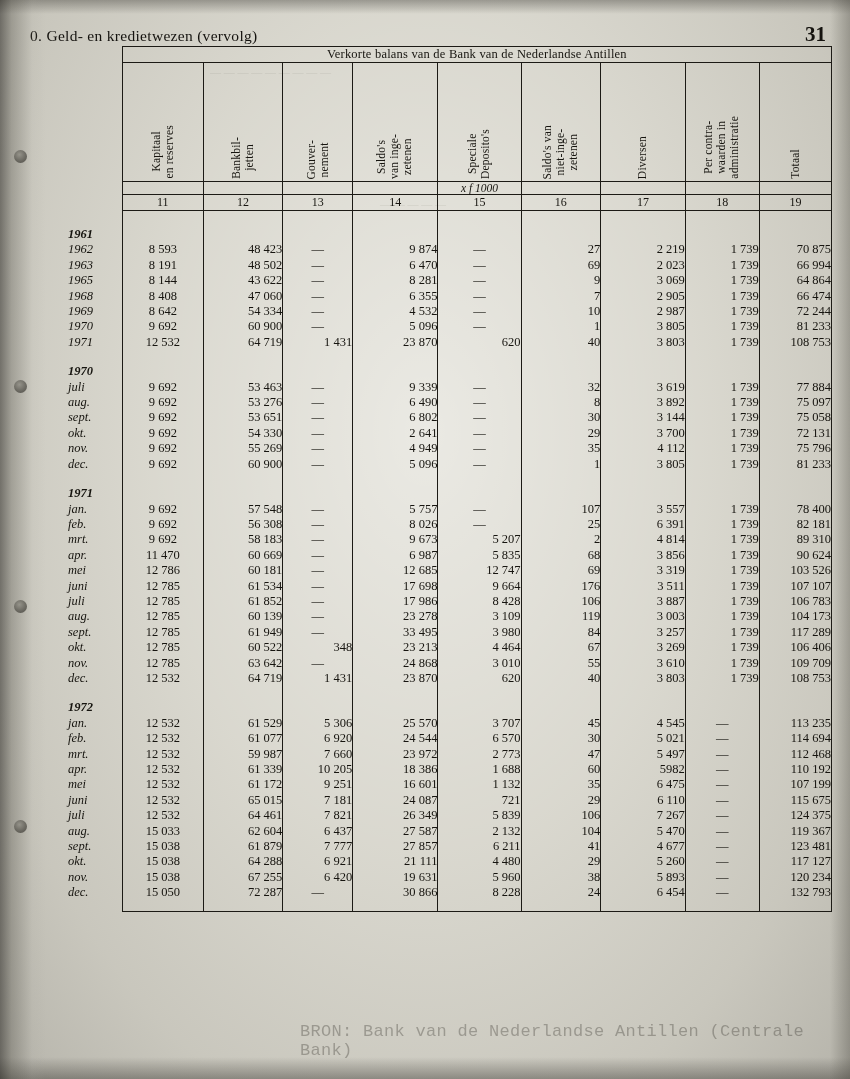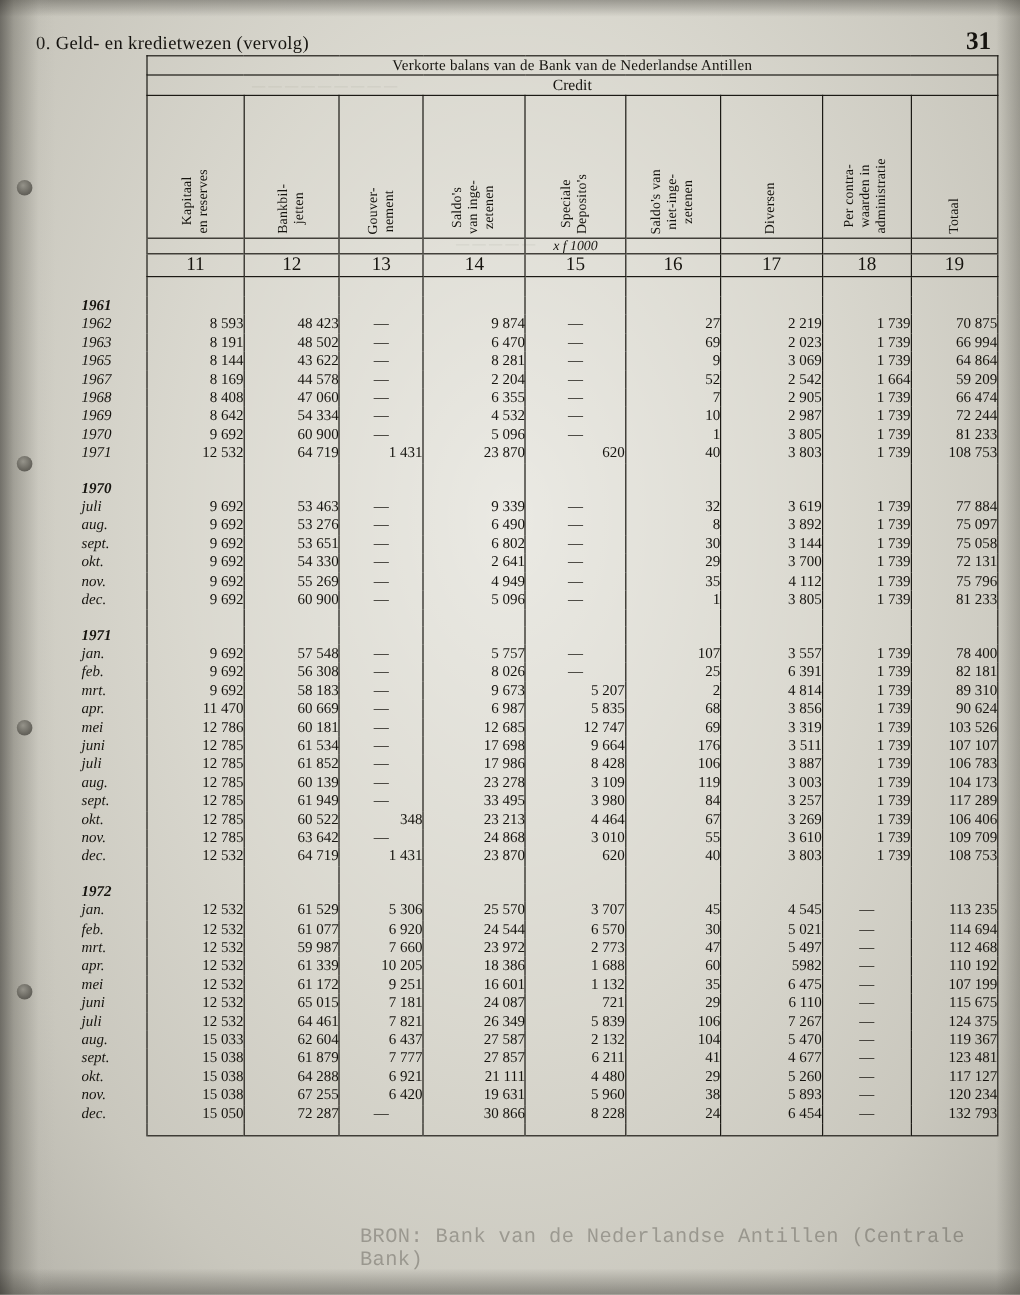--- a/index.html
+++ b/index.html
@@ -147,39 +147,39 @@
     padding: 1px 0 2px 0;
     border-left: 0.8px solid #1c1a15;
     border-top: 0.8px solid #1c1a15;
   }
   .unit-row td.first { border-left: 1.2px solid #1c1a15; }
   .unit-row td.last  { border-right: 1.2px solid #1c1a15; }
   .unit-row td.blank { border-top: none; }
 
   .numhead-row td {
     text-align: center;
-    font-size: 16px;
+    font-size: 12px;
     padding: 2px 0 3px 0;
     border-left: 0.8px solid #1c1a15;
     border-top: 0.8px solid #1c1a15;
     border-bottom: 1.2px solid #1c1a15;
   }
   .numhead-row td.first { border-left: 1.2px solid #1c1a15; }
   .numhead-row td.last  { border-right: 1.2px solid #1c1a15; }
 
   .body-row td {
     font-size: 12.5px;
     text-align: right;
     padding: 0.2px 9px 0.2px 0;
     height: 15.4px;
     line-height: 15.4px;
     border-left: 0.8px solid #1c1a15;
     white-space: nowrap;
   }
-  .body-row td.first { border-left: 1.2px solid #1c1a15; }
+  .body-row td.first { border-left: 1.2px solid #1c1a15; text-align: center; }
   .body-row td.last  { border-right: 1.2px solid #1c1a15; }
   .body-row td.label {
     text-align: left;
     font-style: italic;
     font-size: 12.5px;
     padding-left: 6px;
     border-left: none;
   }
   .body-row td.dash { text-align: center; padding-right: 0; }
   .spacer-row td {
@@ -250,24 +250,20 @@
         <col style="width:86px">
         <col style="width:82px">
         <col style="width:88px">
         <col style="width:76px">
         <col style="width:74px">
       </colgroup>
       <tbody id="table-body">
           <tr>
             <td style="border-top: none;"></td>
             <td class="title-cell" colspan="9">Verkorte balans van de Bank van de Nederlandse Antillen</td>
-          </tr>
-          <tr>
-            <td></td>
-            <td class="credit-cell" colspan="9">Credit</td>
           </tr>
           <tr class="colhead-row">
             <td style="border-left: none;"></td>
             <td class="first"><span class="vert">Kapitaal
 en reserves</span></td>
             <td class=""><span class="vert">Bankbil-
 jetten</span></td>
             <td class=""><span class="vert">Gouver-
 nement</span></td>
             <td class=""><span class="vert">Saldo's
@@ -362,32 +358,20 @@
             <td>43 622</td>
             <td class=" dash">—</td>
             <td>8 281</td>
             <td class=" dash">—</td>
             <td>9</td>
             <td>3 069</td>
             <td>1 739</td>
             <td class=" last">64 864</td>
           </tr>
           <tr class="body-row">
-            <td class="label">1967</td>
-            <td class="first">8 169</td>
-            <td>44 578</td>
-            <td class=" dash">—</td>
-            <td>2 204</td>
-            <td class=" dash">—</td>
-            <td>52</td>
-            <td>2 542</td>
-            <td>1 664</td>
-            <td class=" last">59 209</td>
-          </tr>
-          <tr class="body-row">
             <td class="label">1968</td>
             <td class="first">8 408</td>
             <td>47 060</td>
             <td class=" dash">—</td>
             <td>6 355</td>
             <td class=" dash">—</td>
             <td>7</td>
             <td>2 905</td>
             <td>1 739</td>
             <td class=" last">66 474</td>

